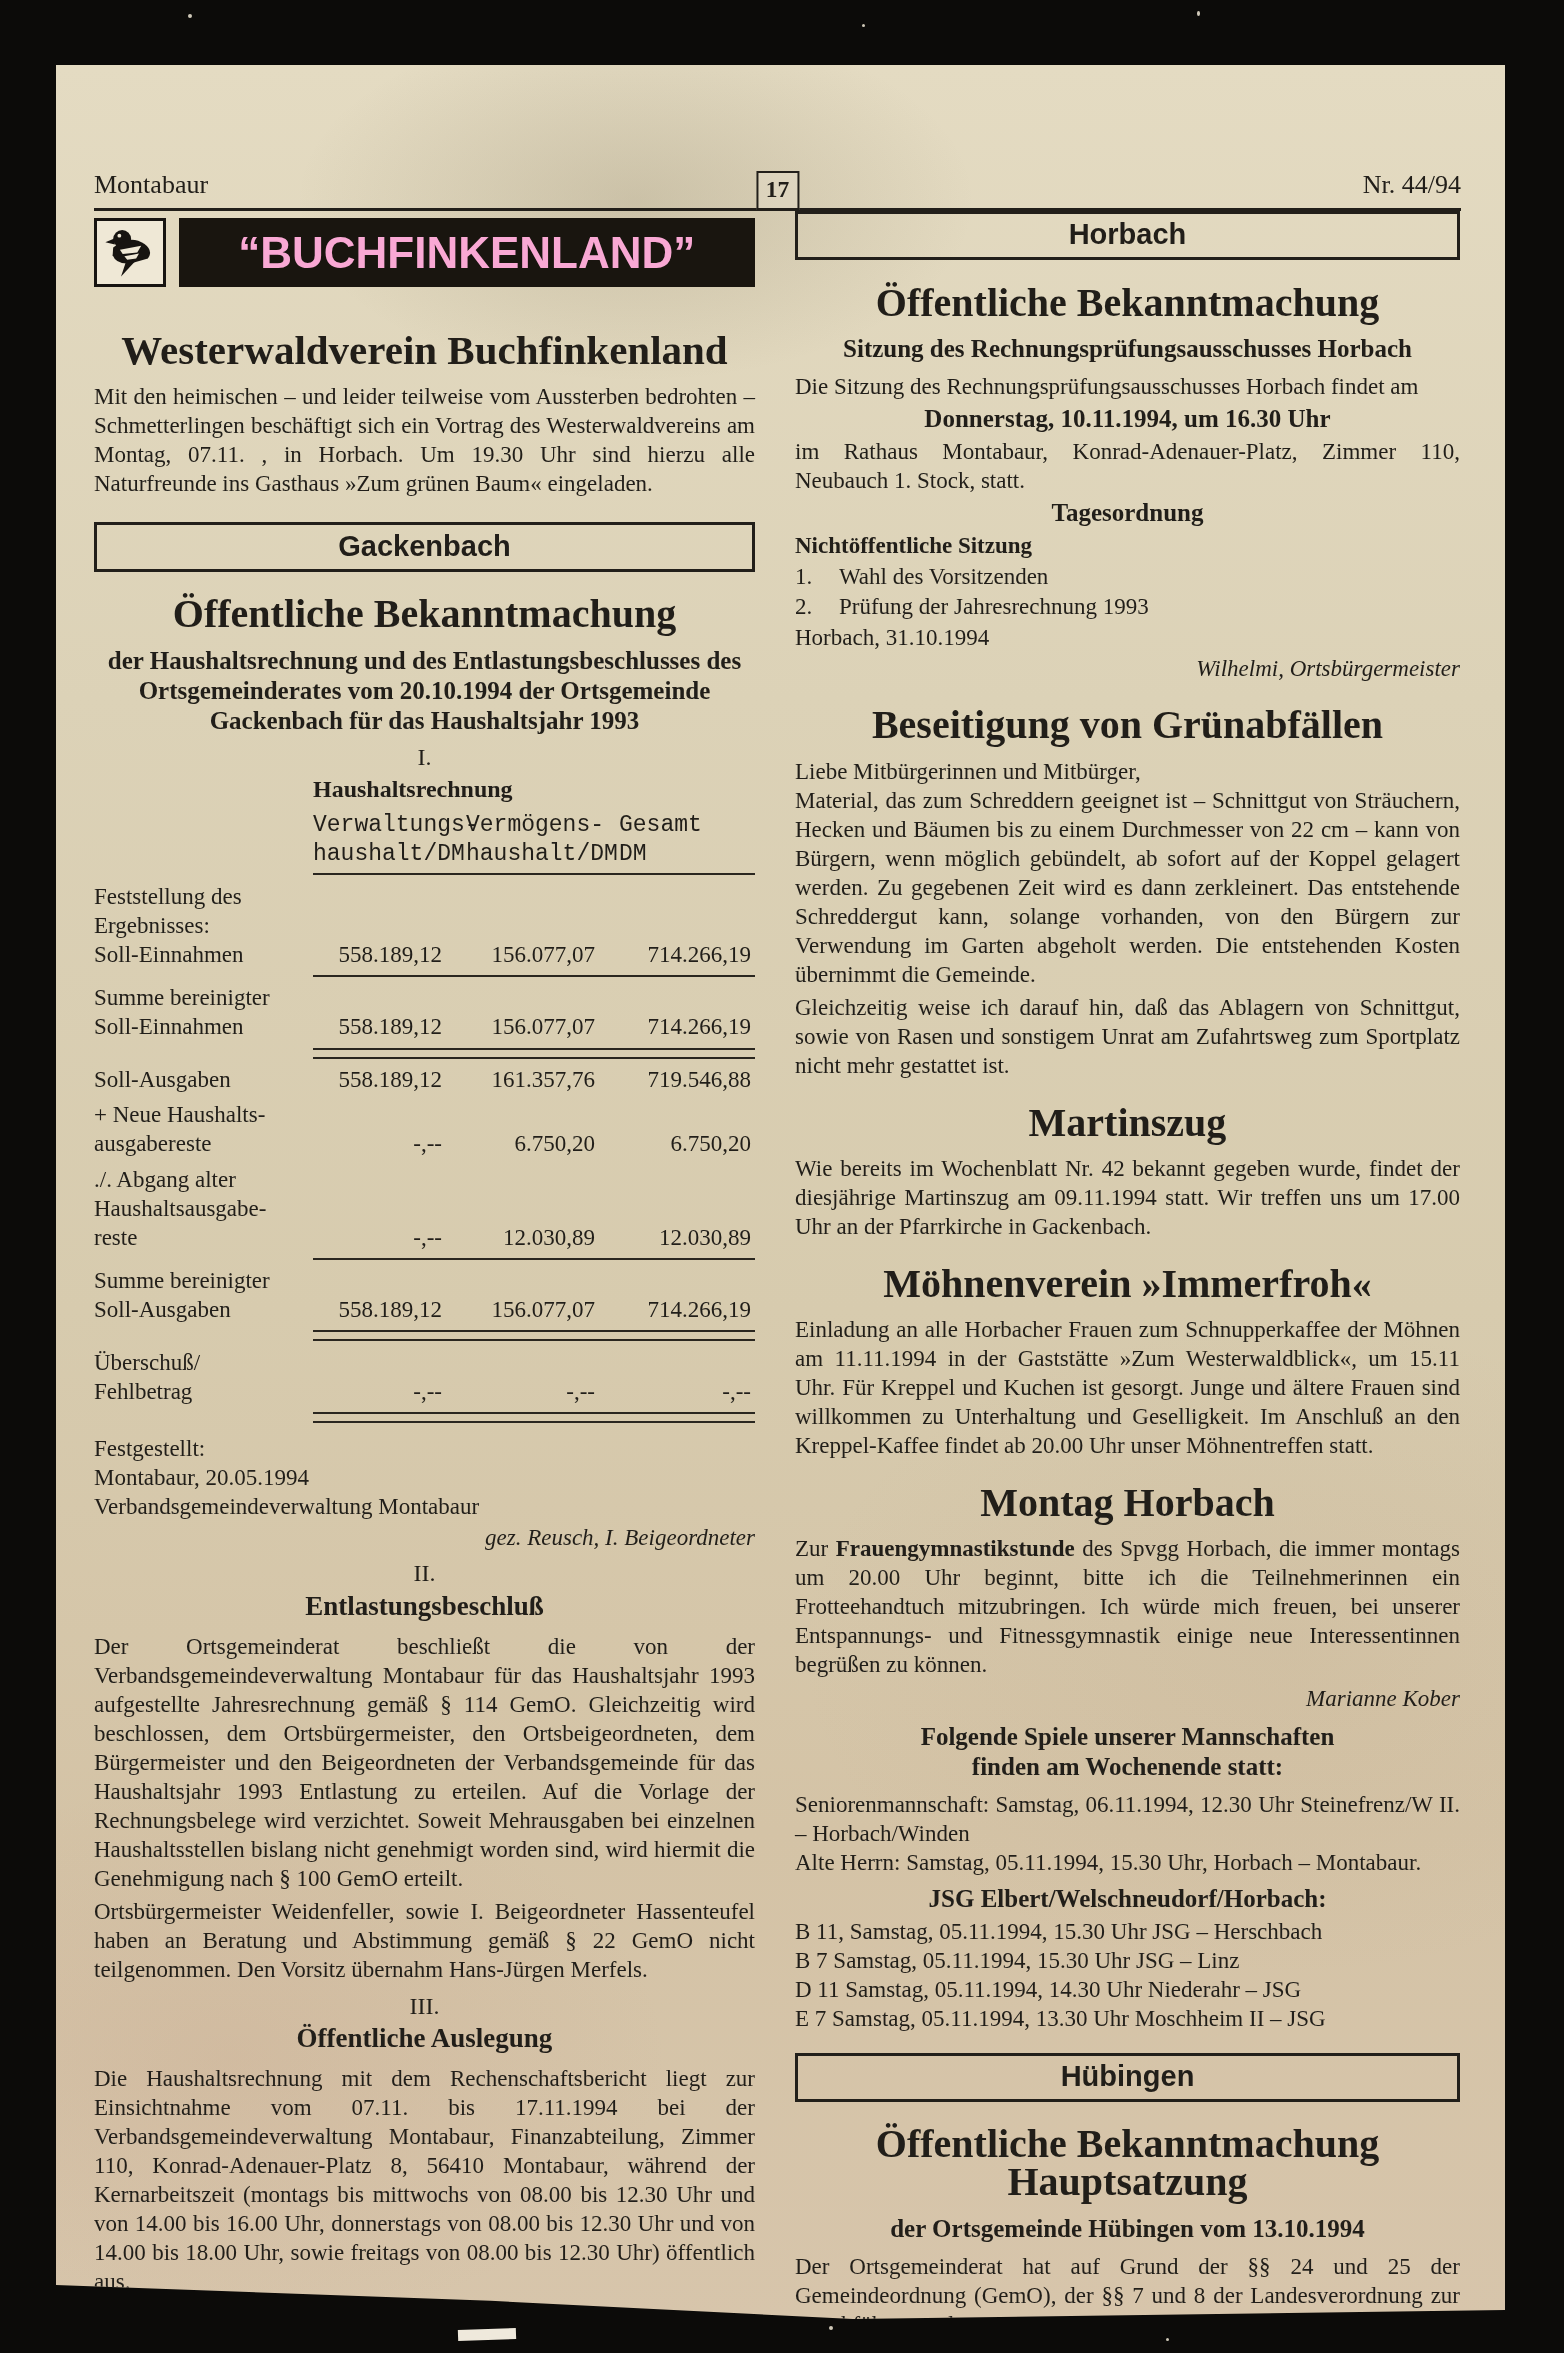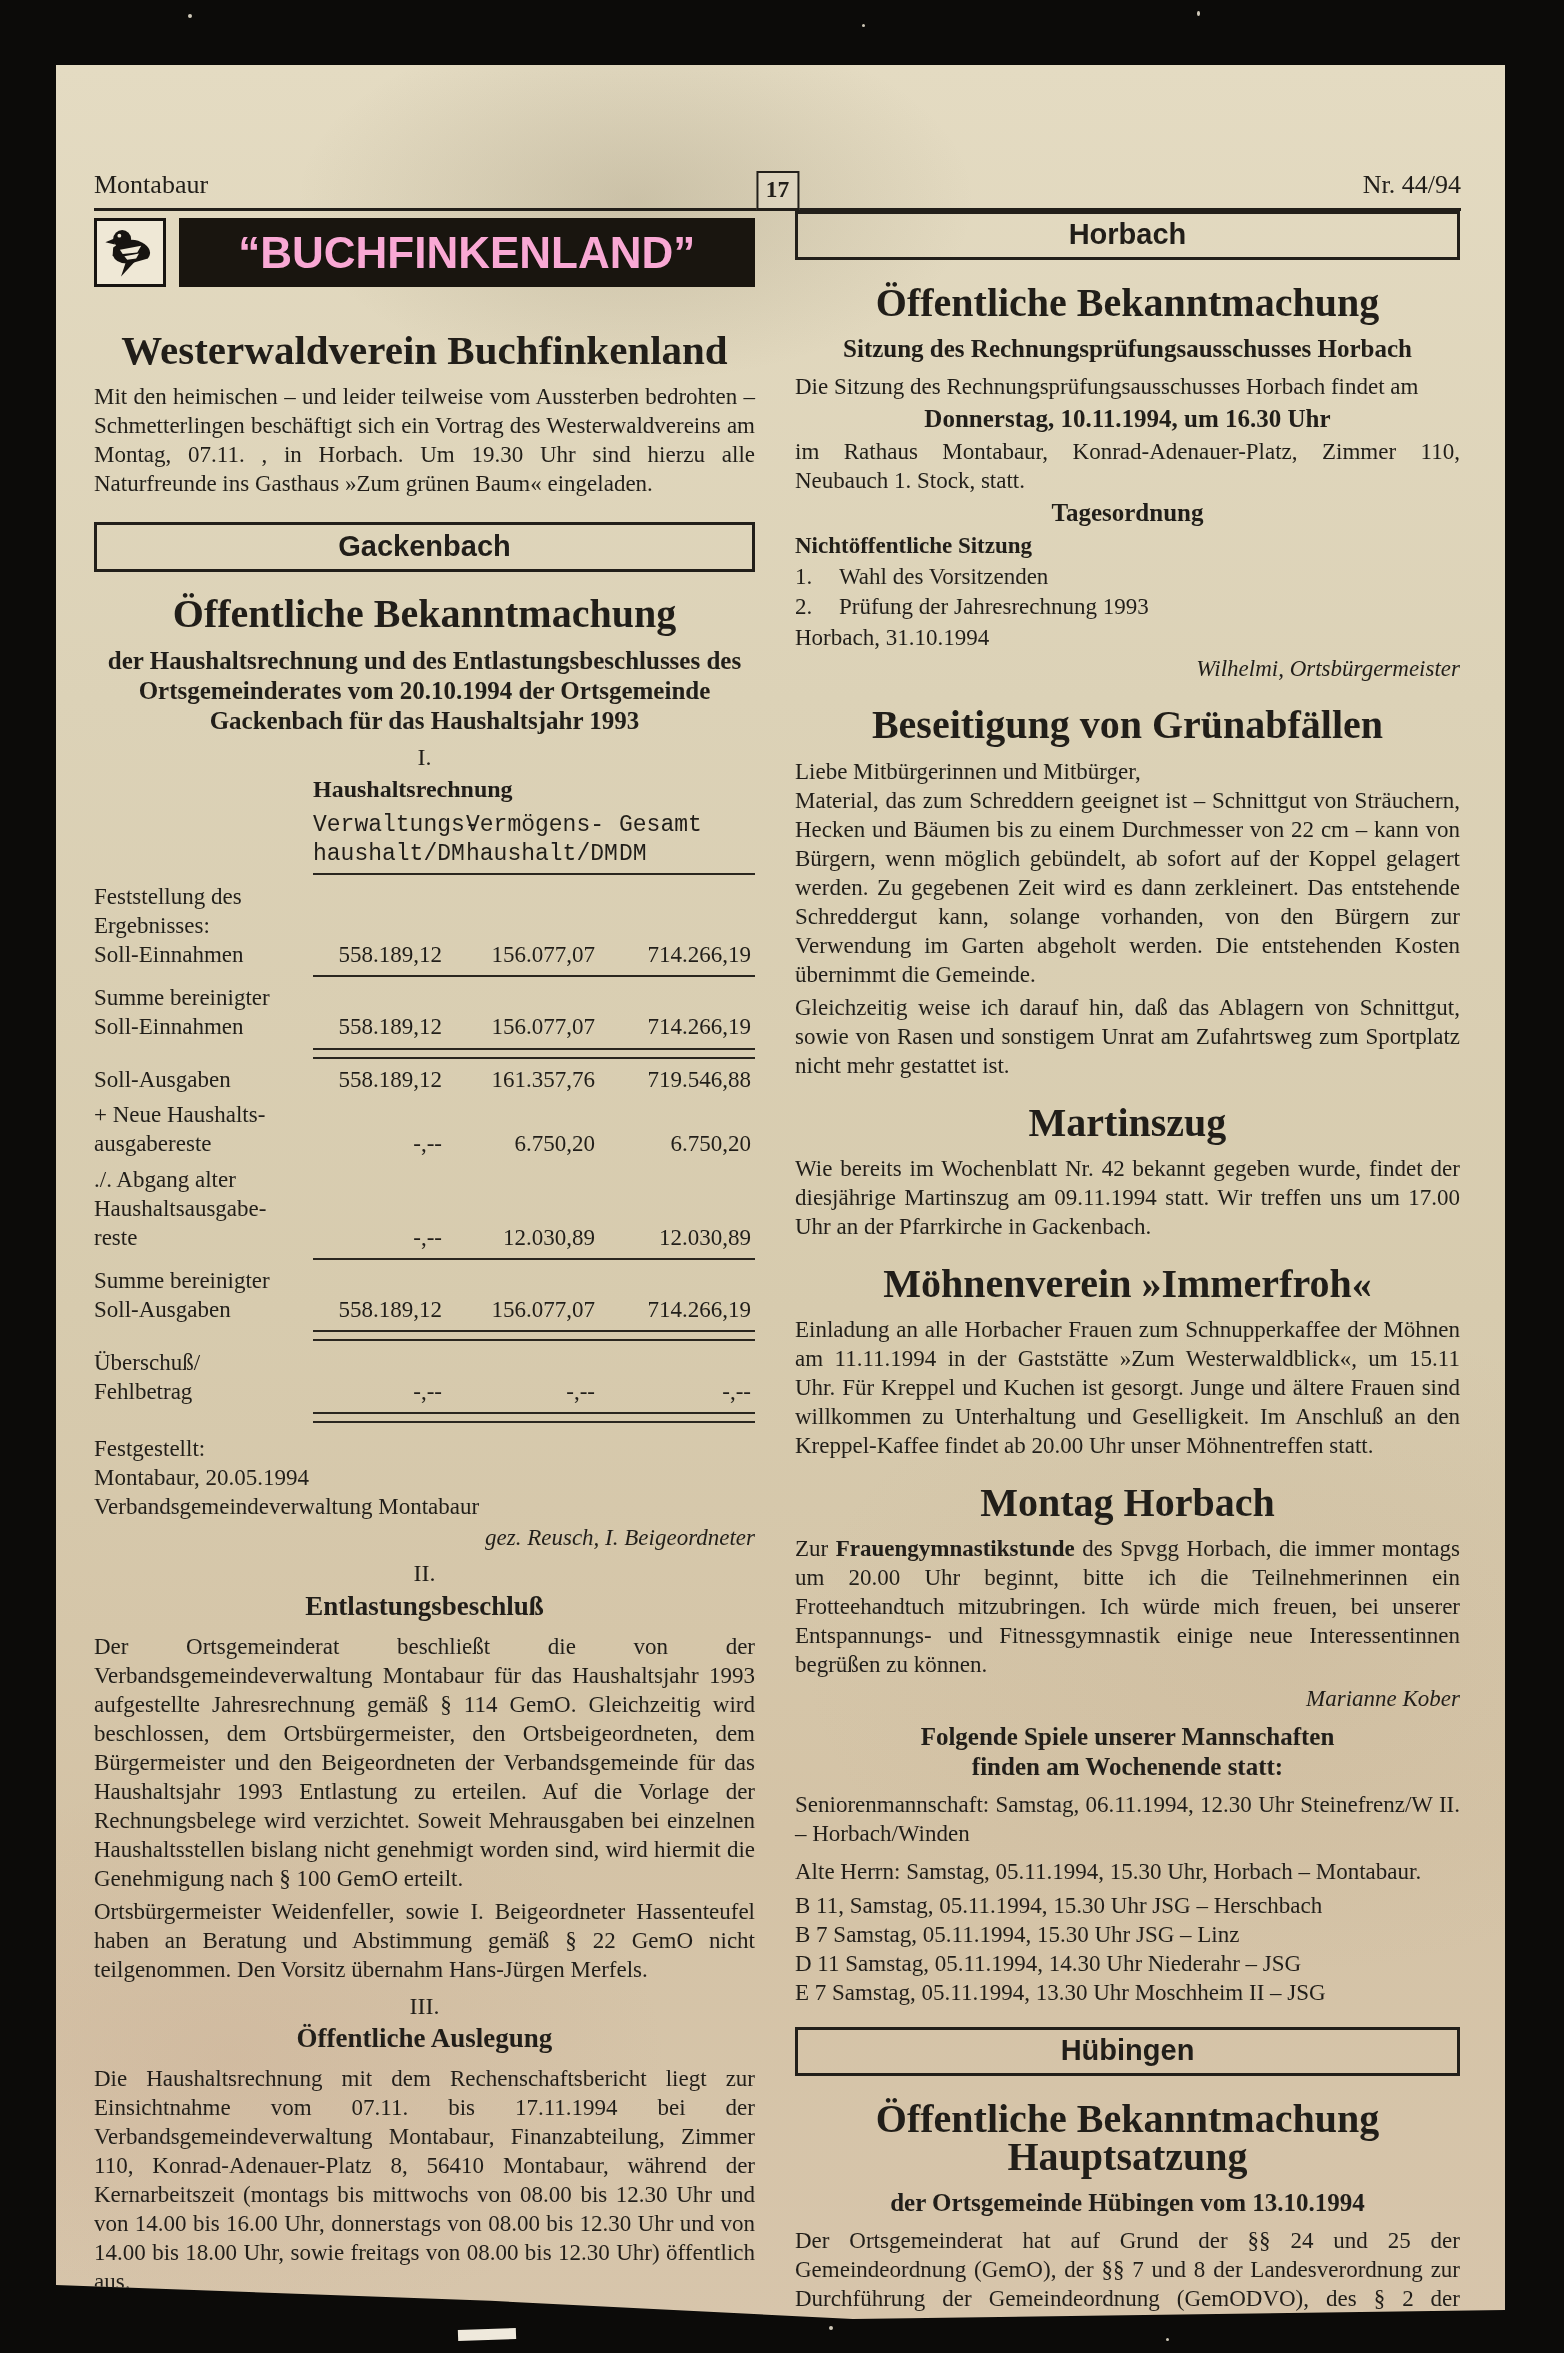--- a/index.html
+++ b/index.html
@@ -235,23 +235,24 @@
 
     <div class="h-big">Möhnenverein »Immerfroh«</div>
     <p class="p">Einladung an alle Horbacher Frauen zum Schnupperkaffee der Möhnen am 11.11.1994 in der Gaststätte »Zum Westerwaldblick«, um 15.11 Uhr. Für Kreppel und Kuchen ist gesorgt. Junge und ältere Frauen sind willkommen zu Unterhaltung und Geselligkeit. Im Anschluß an den Kreppel-Kaffee findet ab 20.00 Uhr unser Möhnentreffen statt.</p>
 
     <div class="h-big">Montag Horbach</div>
     <p class="p"><span>Zur </span><span class="bold">Frauengymnastikstunde</span><span> des Spvgg Horbach, die immer montags um 20.00 Uhr beginnt, bitte ich die Teilnehmerinnen ein Frotteehandtuch mitzubringen. Ich würde mich freuen, bei unserer Entspannungs- und Fitnessgymnastik einige neue Interessentinnen begrüßen zu können.</span></p>
     <div class="sig">Marianne Kober</div>
 
     <div class="h-sub" style="white-space:pre-line;margin-top:9.4px;">Folgende Spiele unserer Mannschaften
 finden am Wochenende statt:</div>
-    <p class="p" style="margin-bottom:9px;">Seniorenmannschaft: Samstag, 06.11.1994, 12.30 Uhr Steinefrenz/W II. – Horbach/Winden</p>
+    <p class="p" style="margin-bottom:0;">Seniorenmannschaft: Samstag, 06.11.1994, 12.30 Uhr Steinefrenz/W II. – Horbach/Winden</p>
     <p class="p">Alte Herrn: Samstag, 05.11.1994, 15.30 Uhr, Horbach – Montabaur.</p>
 
+    <div class="h-sub" style="margin:6.3px 0 3.1px;">JSG Elbert/Welschneudorf/Horbach:</div>
     <div class="line">B 11, Samstag, 05.11.1994, 15.30 Uhr JSG – Herschbach</div>
     <div class="line">B 7 Samstag, 05.11.1994, 15.30 Uhr JSG – Linz</div>
     <div class="line">D 11 Samstag, 05.11.1994, 14.30 Uhr Niederahr – JSG</div>
     <div class="line">E 7 Samstag, 05.11.1994, 13.30 Uhr Moschheim II – JSG</div>
 
     <div class="gap-m"></div>
     <div class="box-head">Hübingen</div>
 
     <div class="h-big" style="margin-bottom:0;">Öffentliche Bekanntmachung</div>
     <div class="h-big" style="margin-top:0;">Hauptsatzung</div>

